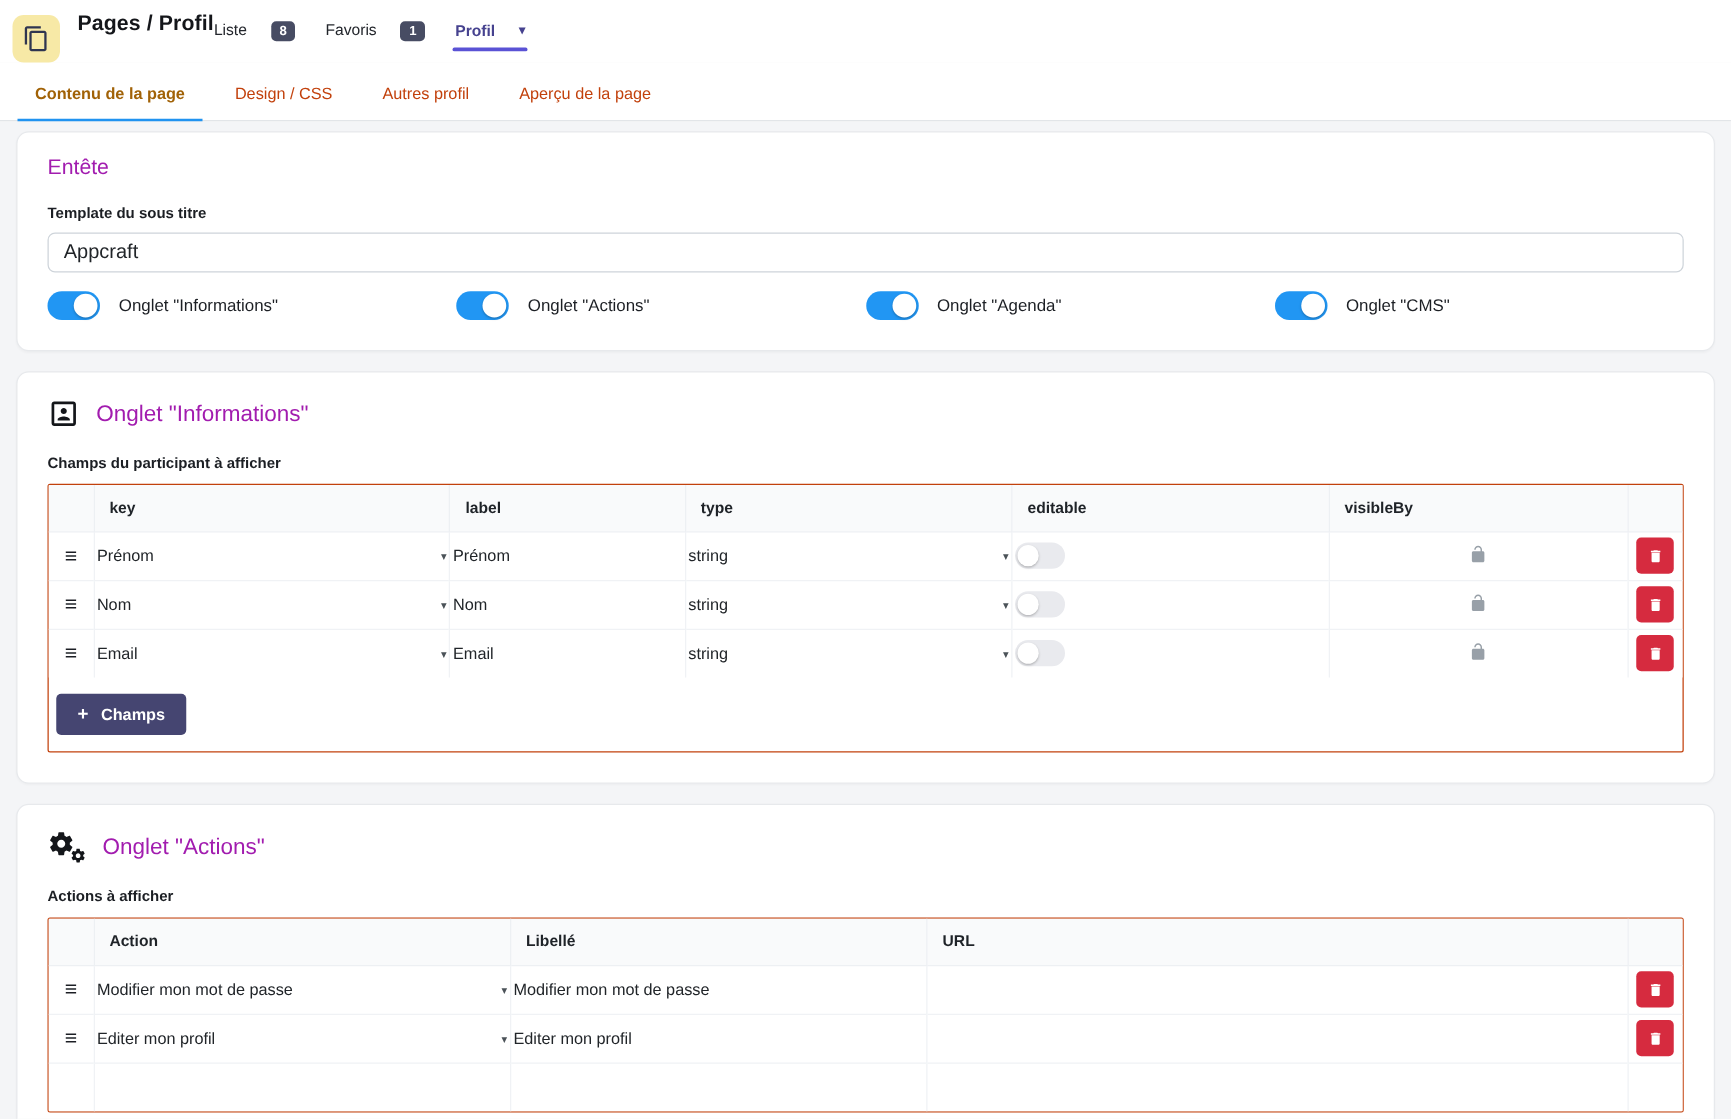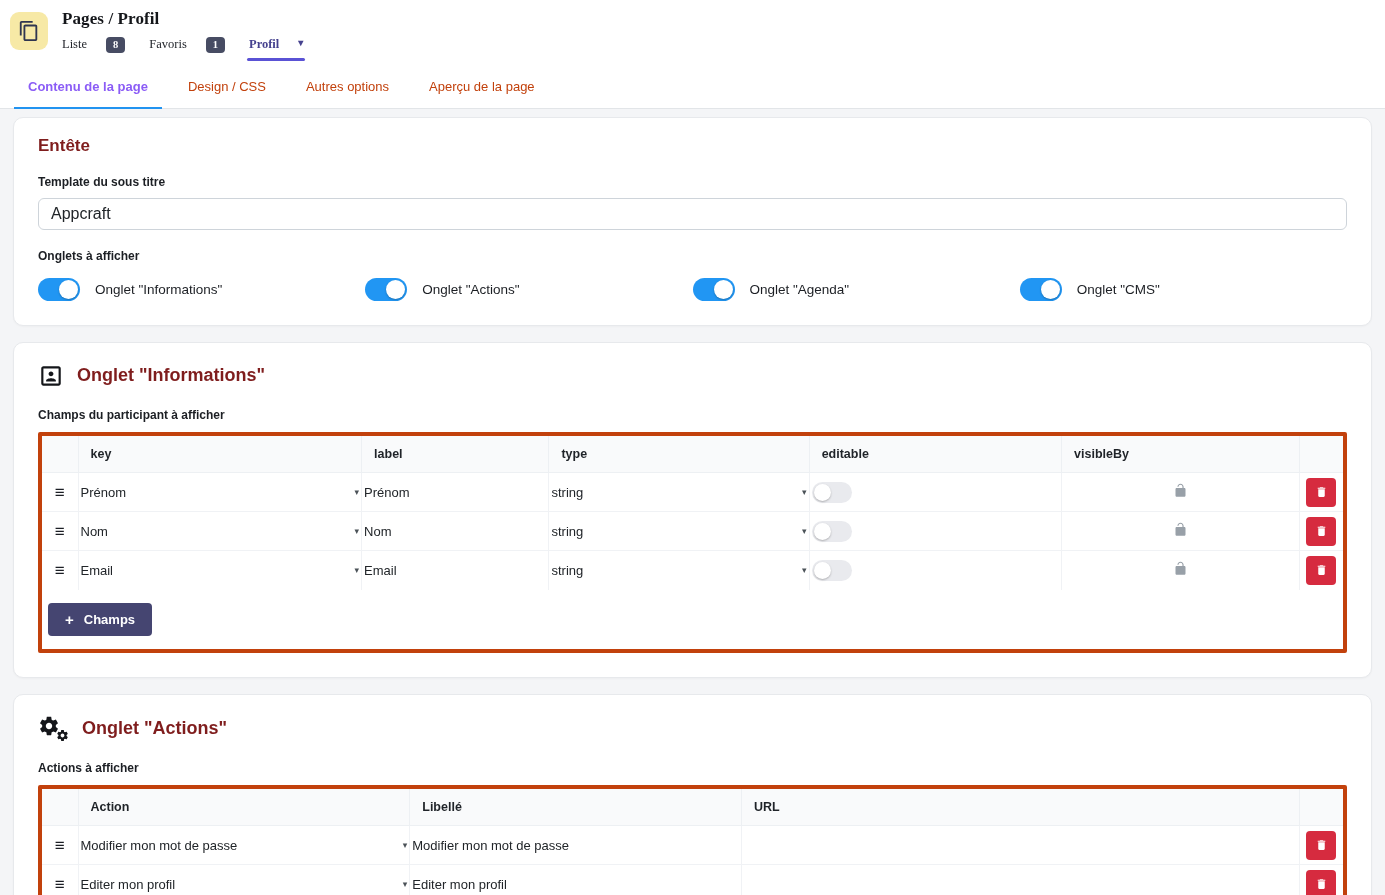--- a/index.html
+++ b/index.html
@@ -9,57 +9,57 @@
     background:#f4f5f7;
     font-family:"Liberation Sans", sans-serif;
     color:#212529; font-size:13px;
     -webkit-font-smoothing:antialiased;
   }
   a { text-decoration:none; color:inherit; }
 
   
   .topbar { display:flex; align-items:flex-start; gap:14px; background:#fff; padding:9px 16px 0 10px; }
   .app-icon { width:38px; height:38px; border-radius:9px; background:#f7e9a6; display:flex; align-items:center; justify-content:center; cursor:pointer; margin-top:3px; flex:0 0 auto; }
-  .topbar-main { display:flex; flex-direction:column;font-family:Liberation Serif, serif; }
+  .topbar-main { display:flex; flex-direction:row; }
   .page-title { margin:0; font-size:17px; font-weight:700; color:#14161a; letter-spacing:.1px; }
   .subtabs { display:flex; align-items:center; gap:24px; margin-top:8px; padding-bottom:9px; font-size:12.5px; }
   .subtab { display:flex; align-items:flex-start; gap:19px; color:#23262c; cursor:pointer; position:relative; font-weight:500; }
   .subtab .badge { background:#474c63; color:#fff; font-size:10.5px; font-weight:700; padding:2.5px 7px; border-radius:4px; line-height:1; }
   .subtab.active { color:#46428f; font-weight:700; }
   .subtab.active::after { content:""; position:absolute; left:-2px; right:-2px; bottom:-9px; height:3px; border-radius:3px; background:#5a52d5; }
   .subtab .caret { font-size:10px; color:#46428f; }
 
   
   .tabbar { display:flex; gap:12px; background:#fff; padding:17px 14px 0; border-bottom:1px solid #e2e5e8; }
   .tab { position:relative; padding:0 14px 14px; font-size:13px; color:#c2410c; cursor:pointer; }
-  .tab.active { color:#8b5cf6; font-weight:600; }
+  .tab.active { color:#a16207; font-weight:600; }
   .tab.active::after { content:""; position:absolute; left:0; right:0; bottom:-1px; height:2px; background:#2193f0; }
 
   
   .content { padding:8px 13px 0; display:flex; flex-direction:column; gap:16px; }
   .card { background:#fff; border:1px solid #e7e9ec; border-radius:10px; padding:18px 24px 24px; box-shadow:0 1px 2px rgba(16,24,40,.03); }
-  .card h2 { margin:0; font-size:17px; font-weight:700; color:#7f1d1d; }
+  .card h2 { margin:0; font-size:17px; font-weight:400; color:#a21caf; }
   .card-head { display:flex; align-items:center; gap:13px; margin:2px 0 4px; }
   .card-head h2 { font-size:18px; }
   .field-label { font-size:12px; font-weight:700; color:#1c1f24; margin:19px 0 9px; }
 
   .text-input { width:100%; height:32px; border:1px solid #ced4da; border-radius:6px; padding:0 12px; font-size:16px; font-family:inherit; color:#212529; background:#fff; }
 
   .toggle-row { display:grid; grid-template-columns:repeat(4,1fr); margin-top:15px; }
   .toggle-item { display:flex; align-items:center; gap:15px; font-size:13.5px; color:#1c1f24; }
 
   .switch { width:42px; height:23px; border-radius:12px; background:#2196f3; position:relative; cursor:pointer; flex:0 0 auto; display:inline-block; vertical-align:middle; }
   .switch::after { content:""; position:absolute; top:2px; right:2px; width:19px; height:19px; border-radius:50%; background:#fff; box-shadow:0 1px 2px rgba(0,0,0,.25); }
   .switch.off { background:#e9eaee; }
   .switch.off::after { left:2px; right:auto; }
   .switch.sm { width:40px; height:21px; }
   .switch.sm::after { width:17px; height:17px; }
 
   
-  .table-wrap { border:4px solid #c2410c; margin-top:10px; border-radius:2px; }
+  .table-wrap { border:1px solid #c2410c; margin-top:10px; border-radius:2px; }
   table { width:100%; border-collapse:collapse; table-layout:fixed; font-size:13px; }
   thead th { background:#f9fafb; font-weight:700; font-size:12.5px; color:#1f2328; text-align:left; height:37px; padding:0 12px; border:1px solid #edf0f3; border-top:none; }
   thead th:first-child { border-left:none; }
   thead th:last-child { border-right:none; }
   tbody td { height:39px; padding:0 2px; border:1px solid #f0f2f5; border-bottom:none; vertical-align:middle; color:#212529; background:#fff; }
   tbody td:first-child { border-left:none; }
   tbody td:last-child { border-right:none; }
   tbody tr:first-child td { border-top:1px solid #edf0f3; }
 
   .drag-cell { text-align:center; padding:0 4px; }
@@ -106,31 +106,30 @@
         <span>Profil</span>
         <span class="caret">▾</span>
       </a>
     </nav>
   </div>
 </header>
 
 <nav class="tabbar">
   <a class="tab active">Contenu de la page</a>
   <a class="tab">Design / CSS</a>
-  <a class="tab">Autres options</a>
+  <a class="tab">Autres profil</a>
   <a class="tab">Aperçu de la page</a>
 </nav>
 
 <main class="content">
 
   <section class="card">
     <h2>Entête</h2>
     <div class="field-label">Template du sous titre</div>
     <input type="text" class="text-input" value="Appcraft" style="">
-    <div class="field-label">Onglets à afficher</div>
     <div class="toggle-row">
       <div class="toggle-item">
         <span class="switch"></span>
         <span>Onglet "Informations"</span>
       </div>
       <div class="toggle-item">
         <span class="switch"></span>
         <span>Onglet "Actions"</span>
       </div>
       <div class="toggle-item">

